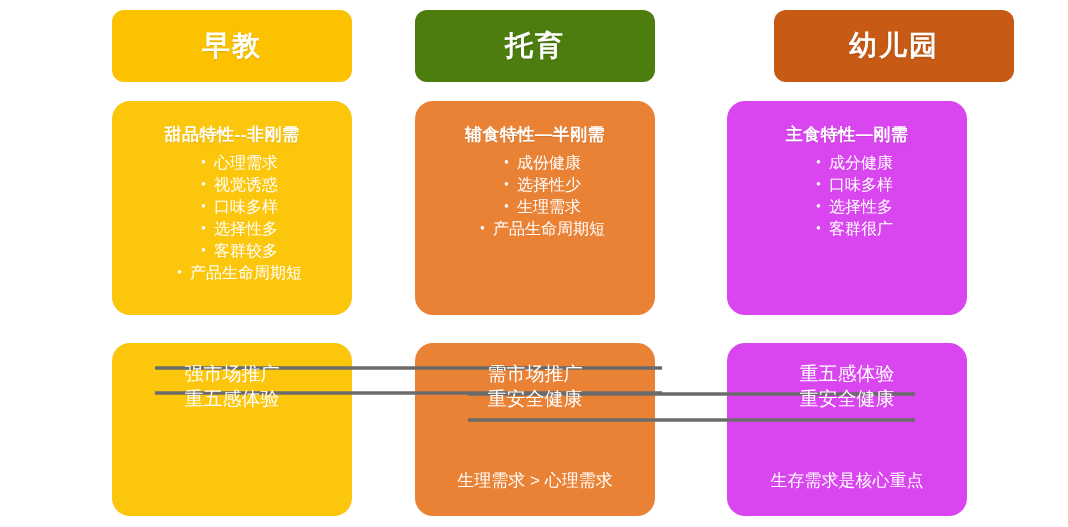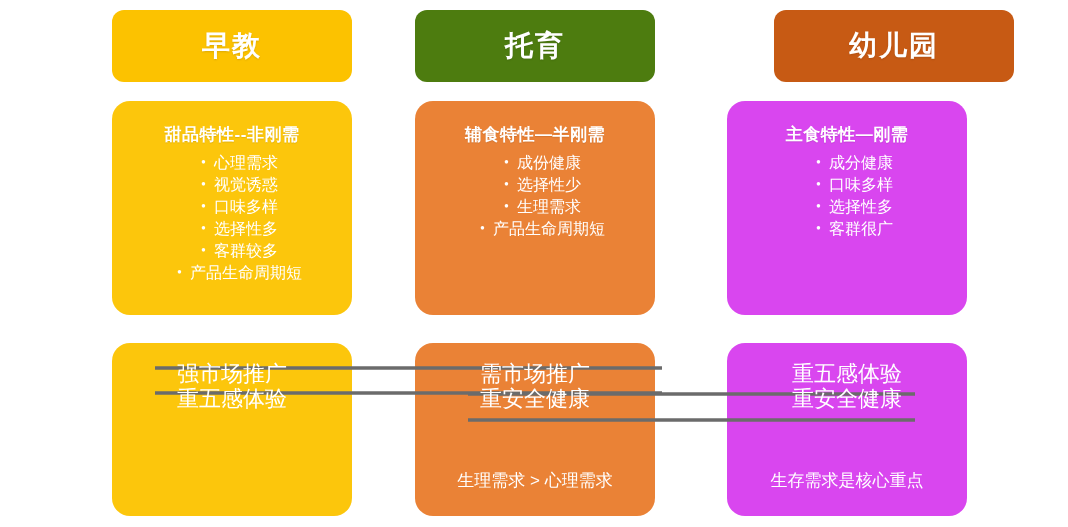--- a/index.html
+++ b/index.html
@@ -96,21 +96,21 @@
     width: 240px;
     height: 173px;
     border-radius: 18px;
     padding: 18px 10px 14px 10px;
     display: flex;
     flex-direction: column;
     align-items: center;
   }
   .bottom-line {
     color: #ffffff;
-    font-size: 22px;
+    font-size: 19px;
     line-height: 25px;
     white-space: nowrap;
     position: relative;
     z-index: 3;
   }
   .bottom-summary {
     position: absolute;
     left: 0;
     bottom: 24px;
     width: 100%;

